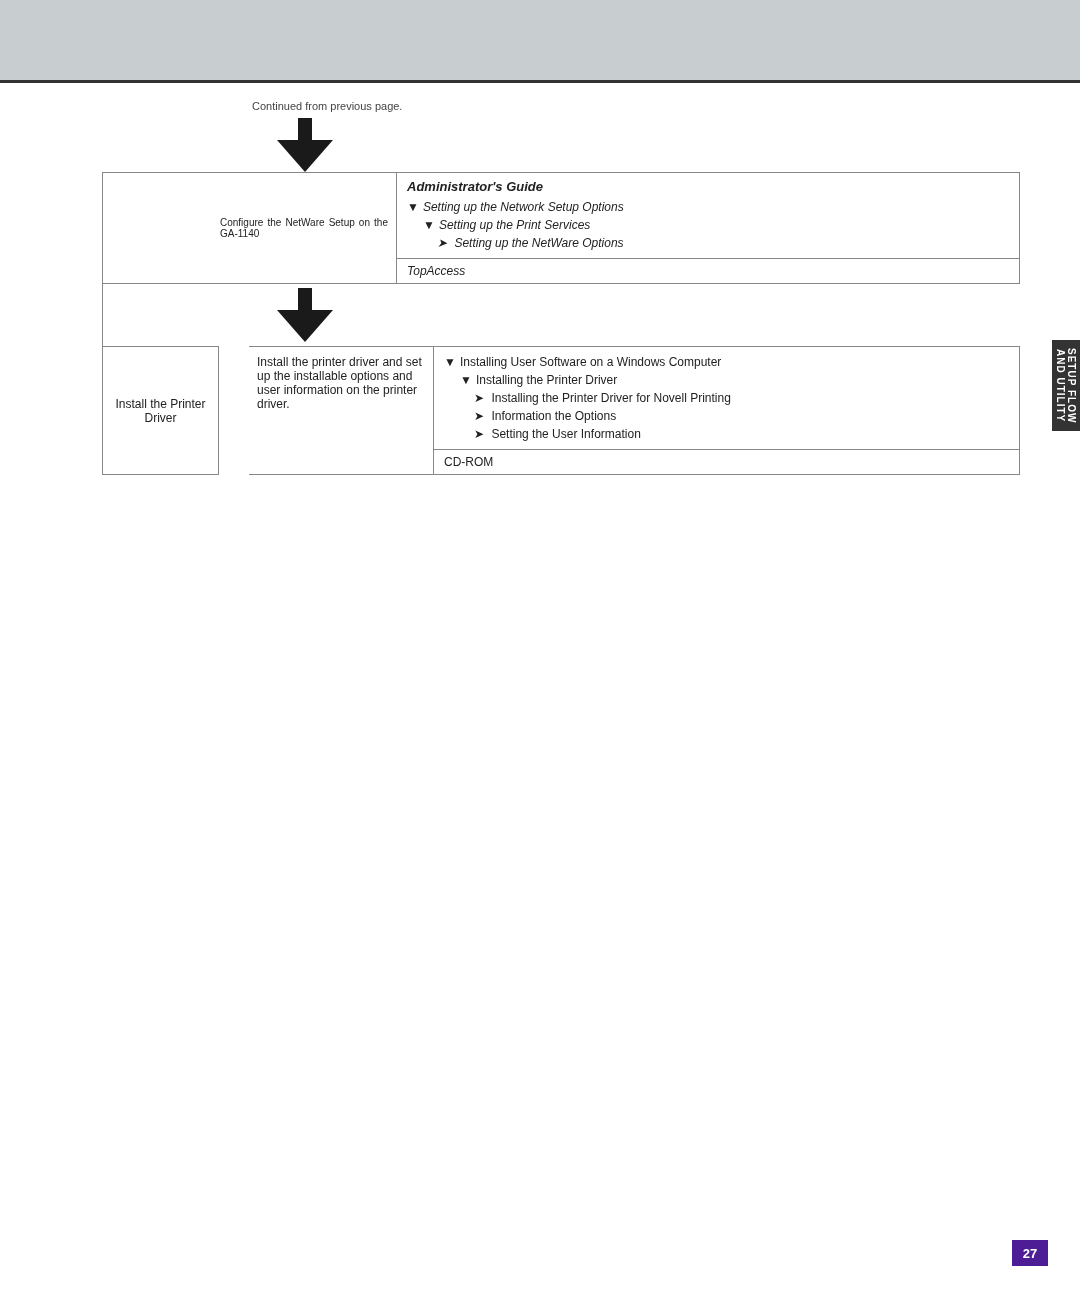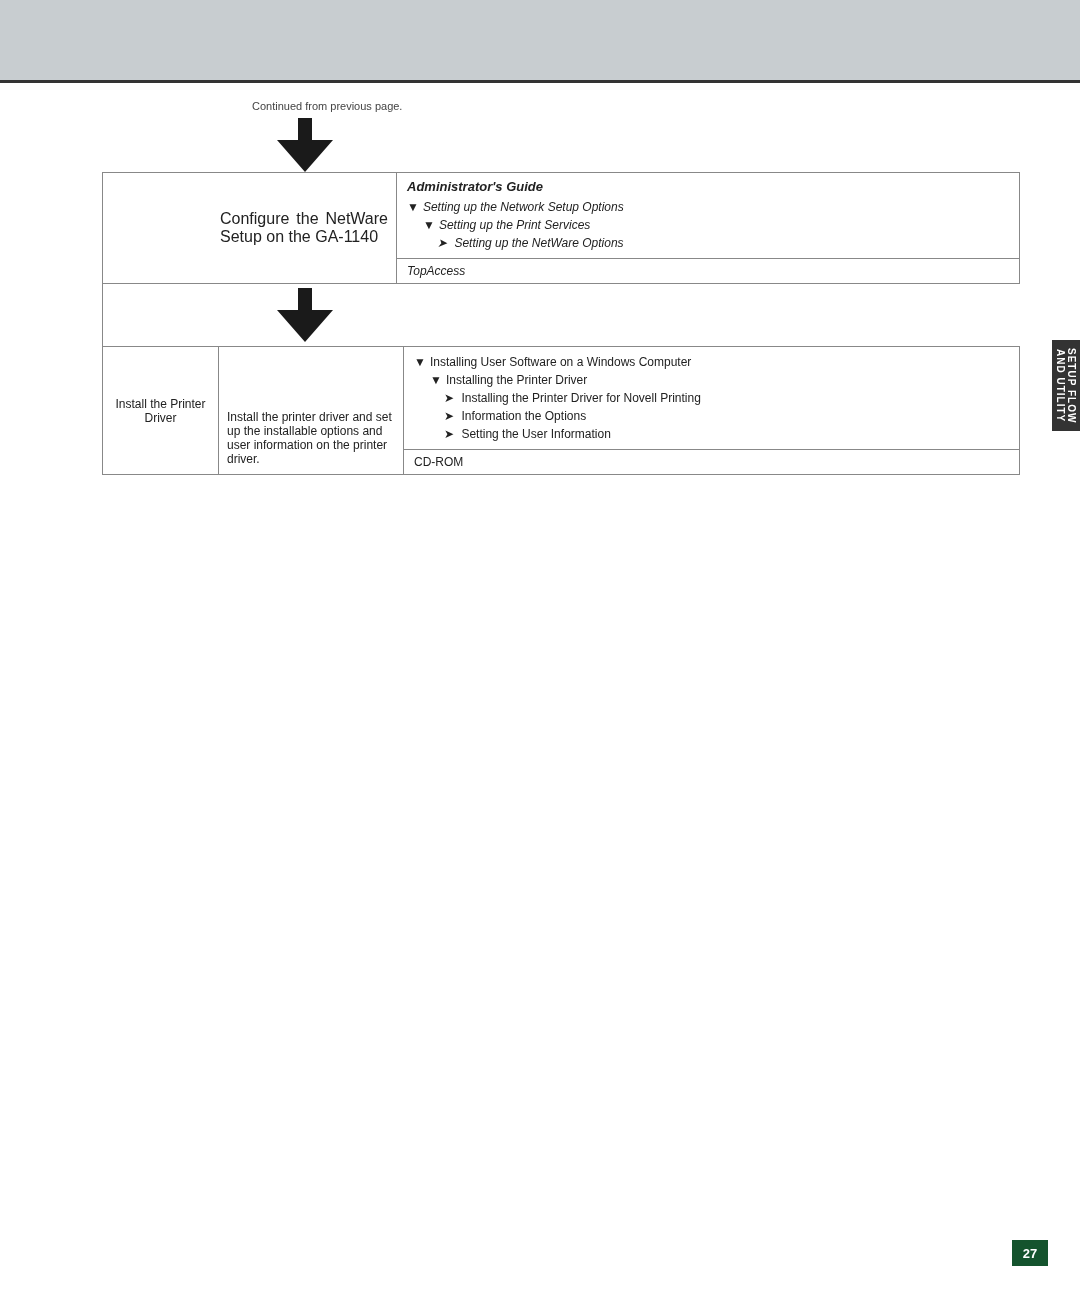--- a/index.html
+++ b/index.html
@@ -98,21 +98,21 @@
       justify-content: center;
       text-align: center;
       letter-spacing: 1px;
     }
 
     
     .page-number {
       position: absolute;
       bottom: 30px;
       right: 32px;
-      background: #14532d;
+      background: #4c1d95;
       color: #fff;
       font-size: 13px;
       font-weight: bold;
       width: 36px;
       height: 26px;
       display: flex;
       align-items: center;
       justify-content: center;
     }
 
@@ -159,21 +159,21 @@
         <div class="upper-rect" style="background:#1a1a1a;"></div>
         <div class="arrow-head" style="border-top:32px solid #1a1a1a;"></div>
       </div>
     </div>
   </div>
 
   <div class="row-wrapper">
 
     <div style="width:110px; border-left:1px solid #888; border-top:1px solid #888; border-bottom:1px solid #888;"></div>
 
-    <div style="width:185px; border:1px solid #888; border-left:none; padding:8px 8px; font-size:16px; display:flex; align-items:center; text-align:justify;">
+    <div style="width:185px; border:1px solid #888; border-left:none; padding:8px 8px; font-size:10px; display:flex; align-items:center; text-align:justify;">
       <span>Configure the NetWare Setup on the GA-1140</span>
     </div>
 
     <div style="flex:1; border:1px solid #888; border-left:none;font-style:italic;">
       <div class="col-ref-inner">
         <div class="ref-title">Administrator's Guide</div>
         <div class="ref-item">
           <span class="bullet">▼</span>
           <span>Setting up the Network Setup Options</span>
         </div>
@@ -199,21 +199,21 @@
       </div>
     </div>
   </div>
 
   <div class="row-wrapper">
 
     <div style="width:117px; border:1px solid #888; padding:8px 6px; font-size:12px; display:flex; align-items:center; justify-content:center; text-align:center;">
       <span>Install the Printer Driver</span>
     </div>
 
-    <div style="width:185px; border:1px solid #888; border-left:none; padding:8px 8px; font-size:12px; display:flex; align-items:flex-end;">
+    <div style="width:185px; border:1px solid #888; border-left:none; padding:8px 8px; font-size:12px; display:flex; align-items:flex-start;margin-left:30px;">
       <span>Install the printer driver and set up the installable options and user information on the printer driver.</span>
     </div>
 
     <div style="flex:1; border:1px solid #888; border-left:none;">
       <div class="col-ref-inner">
         <div class="ref-item">
           <span class="bullet">▼</span>
           <span>Installing User Software on a Windows Computer</span>
         </div>
         <div class="ref-item" style="padding-left:16px;">

